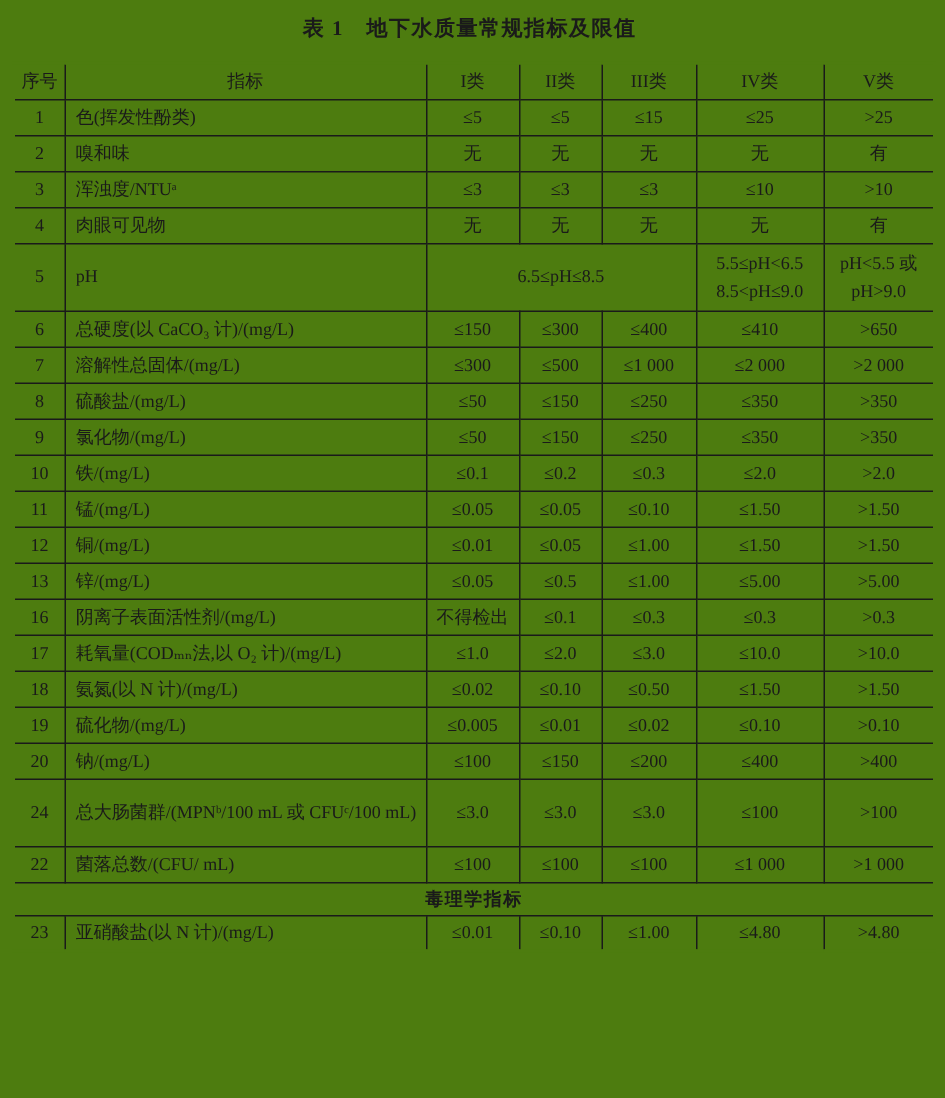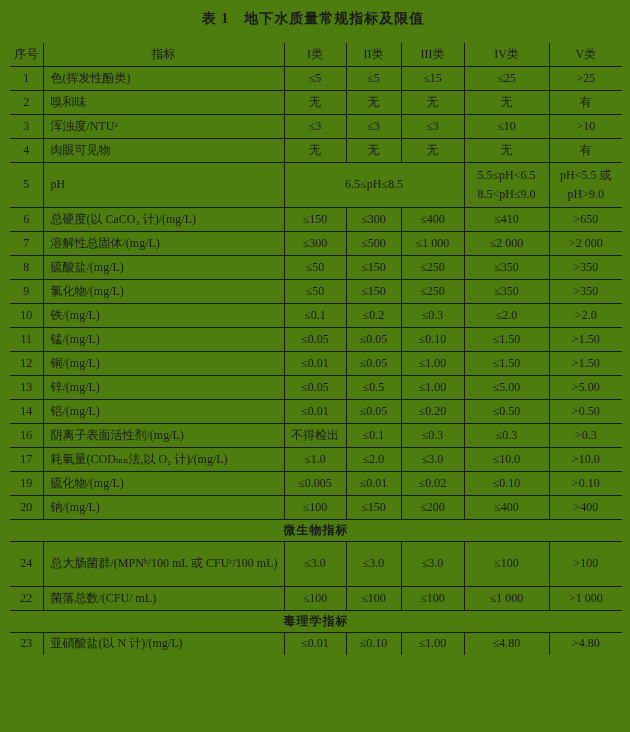--- a/index.html
+++ b/index.html
@@ -194,67 +194,64 @@
         <tr>
           <td>13</td>
           <td class="indicator">锌/(mg/L)</td>
           <td>≤0.05</td>
           <td>≤0.5</td>
           <td>≤1.00</td>
           <td>≤5.00</td>
           <td>&gt;5.00</td>
         </tr>
         <tr>
-          <td>14</td>
-          <td class="indicator">铝/(mg/L)</td>
-          <td>≤0.01</td>
-          <td>≤0.05</td>
-          <td>≤0.20</td>
-          <td>≤0.50</td>
-          <td>&gt;0.50</td>
-        </tr>
-        <tr>
           <td>16</td>
           <td class="indicator">阴离子表面活性剂/(mg/L)</td>
           <td>不得检出</td>
           <td>≤0.1</td>
           <td>≤0.3</td>
           <td>≤0.3</td>
           <td>&gt;0.3</td>
         </tr>
         <tr>
           <td>17</td>
           <td class="indicator">耗氧量(CODₘₙ法,以 O₂ 计)/(mg/L)</td>
           <td>≤1.0</td>
           <td>≤2.0</td>
           <td>≤3.0</td>
           <td>≤10.0</td>
           <td>&gt;10.0</td>
         </tr>
         <tr>
+          <td>18</td>
+          <td class="indicator">氨氮(以 N 计)/(mg/L)</td>
+          <td>≤0.02</td>
+          <td>≤0.10</td>
+          <td>≤0.50</td>
+          <td>≤1.50</td>
+          <td>&gt;1.50</td>
+        </tr>
+        <tr>
           <td>19</td>
           <td class="indicator">硫化物/(mg/L)</td>
           <td>≤0.005</td>
           <td>≤0.01</td>
           <td>≤0.02</td>
           <td>≤0.10</td>
           <td>&gt;0.10</td>
         </tr>
         <tr>
           <td>20</td>
           <td class="indicator">钠/(mg/L)</td>
           <td>≤100</td>
           <td>≤150</td>
           <td>≤200</td>
           <td>≤400</td>
           <td>&gt;400</td>
         </tr>
-        <tr class="section">
-          <td colspan="7">微生物指标</td>
-        </tr>
         <tr class="tall">
           <td>24</td>
           <td class="indicator">总大肠菌群/(MPNᵇ/100 mL 或 CFUᶜ/100 mL)</td>
           <td>≤3.0</td>
           <td>≤3.0</td>
           <td>≤3.0</td>
           <td>≤100</td>
           <td>&gt;100</td>
         </tr>
         <tr>

